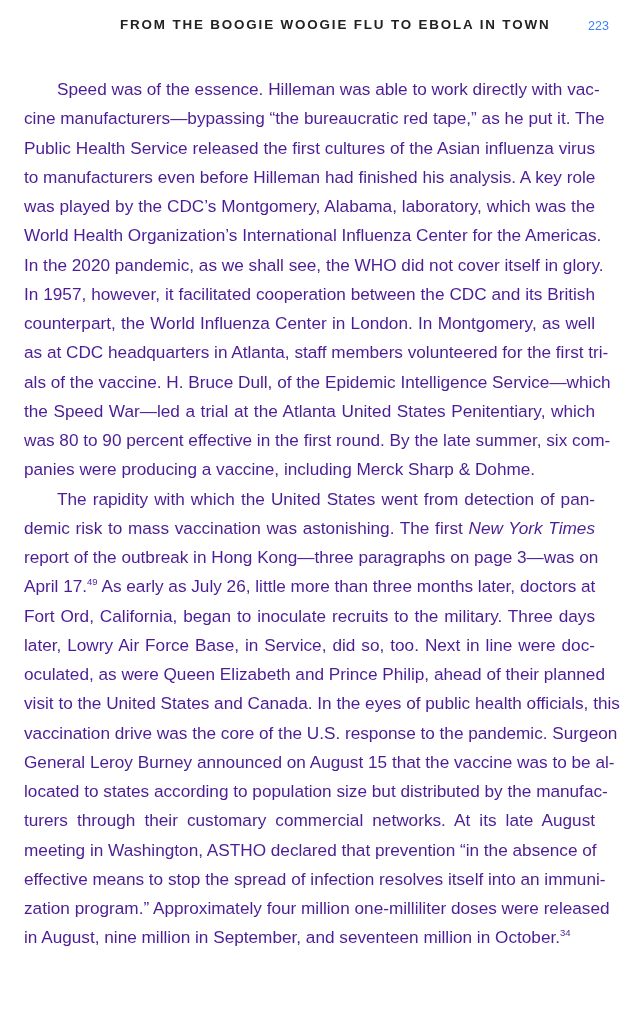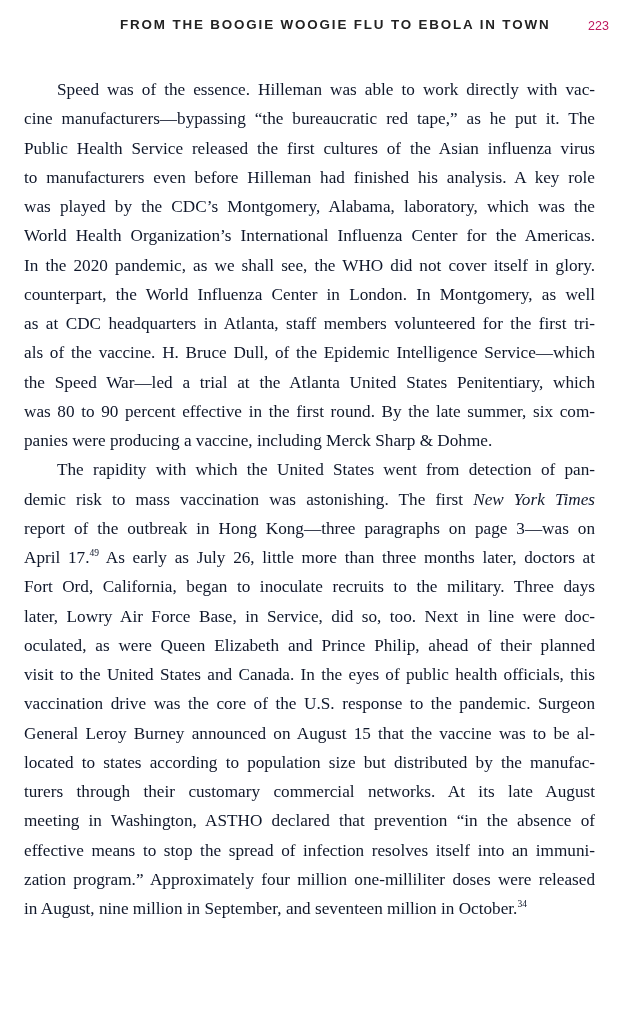--- a/index.html
+++ b/index.html
@@ -31,31 +31,31 @@
       letter-spacing: 1.85px;
       color: #222222;
       white-space: nowrap;
     }
     .page-number {
       position: absolute;
       left: 572px;
       top: 3px;
       font-family: "Liberation Sans", sans-serif;
       font-size: 12.5px;
-      color: #be185d;
+      color: #3b82f6;
     }
     .body-text {
       position: absolute;
       top: 75px;
       left: 24px;
       width: 571px;
-      font-family: Liberation Serif, serif;
+      font-family: Liberation Sans, sans-serif;
       font-size: 17.2px;
       line-height: 29.25px;
-      color: #0f172a;
+      color: #4c1d95;
     }
     .para {
       margin: 0;
     }
     .line {
       display: block;
       text-align: justify;
       text-align-last: justify;
       white-space: nowrap;
       overflow: visible;
@@ -86,20 +86,21 @@
 
 <div class="body-text">
   <div class="para">
     <span class="line indent">Speed was of the essence. Hilleman was able to work directly with vac-</span>
     <span class="line">cine manufacturers—bypassing “the bureaucratic red tape,” as he put it. The</span>
     <span class="line">Public Health Service released the first cultures of the Asian influenza virus</span>
     <span class="line">to manufacturers even before Hilleman had finished his analysis. A key role</span>
     <span class="line">was played by the CDC’s Montgomery, Alabama, laboratory, which was the</span>
     <span class="line">World Health Organization’s International Influenza Center for the Americas.</span>
     <span class="line">In the 2020 pandemic, as we shall see, the WHO did not cover itself in glory.</span>
+    <span class="line">In 1957, however, it facilitated cooperation between the CDC and its British</span>
     <span class="line">counterpart, the World Influenza Center in London. In Montgomery, as well</span>
     <span class="line">as at CDC headquarters in Atlanta, staff members volunteered for the first tri-</span>
     <span class="line">als of the vaccine. H. Bruce Dull, of the Epidemic Intelligence Service—which</span>
     <span class="line">the Speed War—led a trial at the Atlanta United States Penitentiary, which</span>
     <span class="line">was 80 to 90 percent effective in the first round. By the late summer, six com-</span>
     <span class="line last">panies were producing a vaccine, including Merck Sharp &amp; Dohme.</span>
   </div>
 
   <div class="para">
     <span class="line indent">The rapidity with which the United States went from detection of pan-</span>

